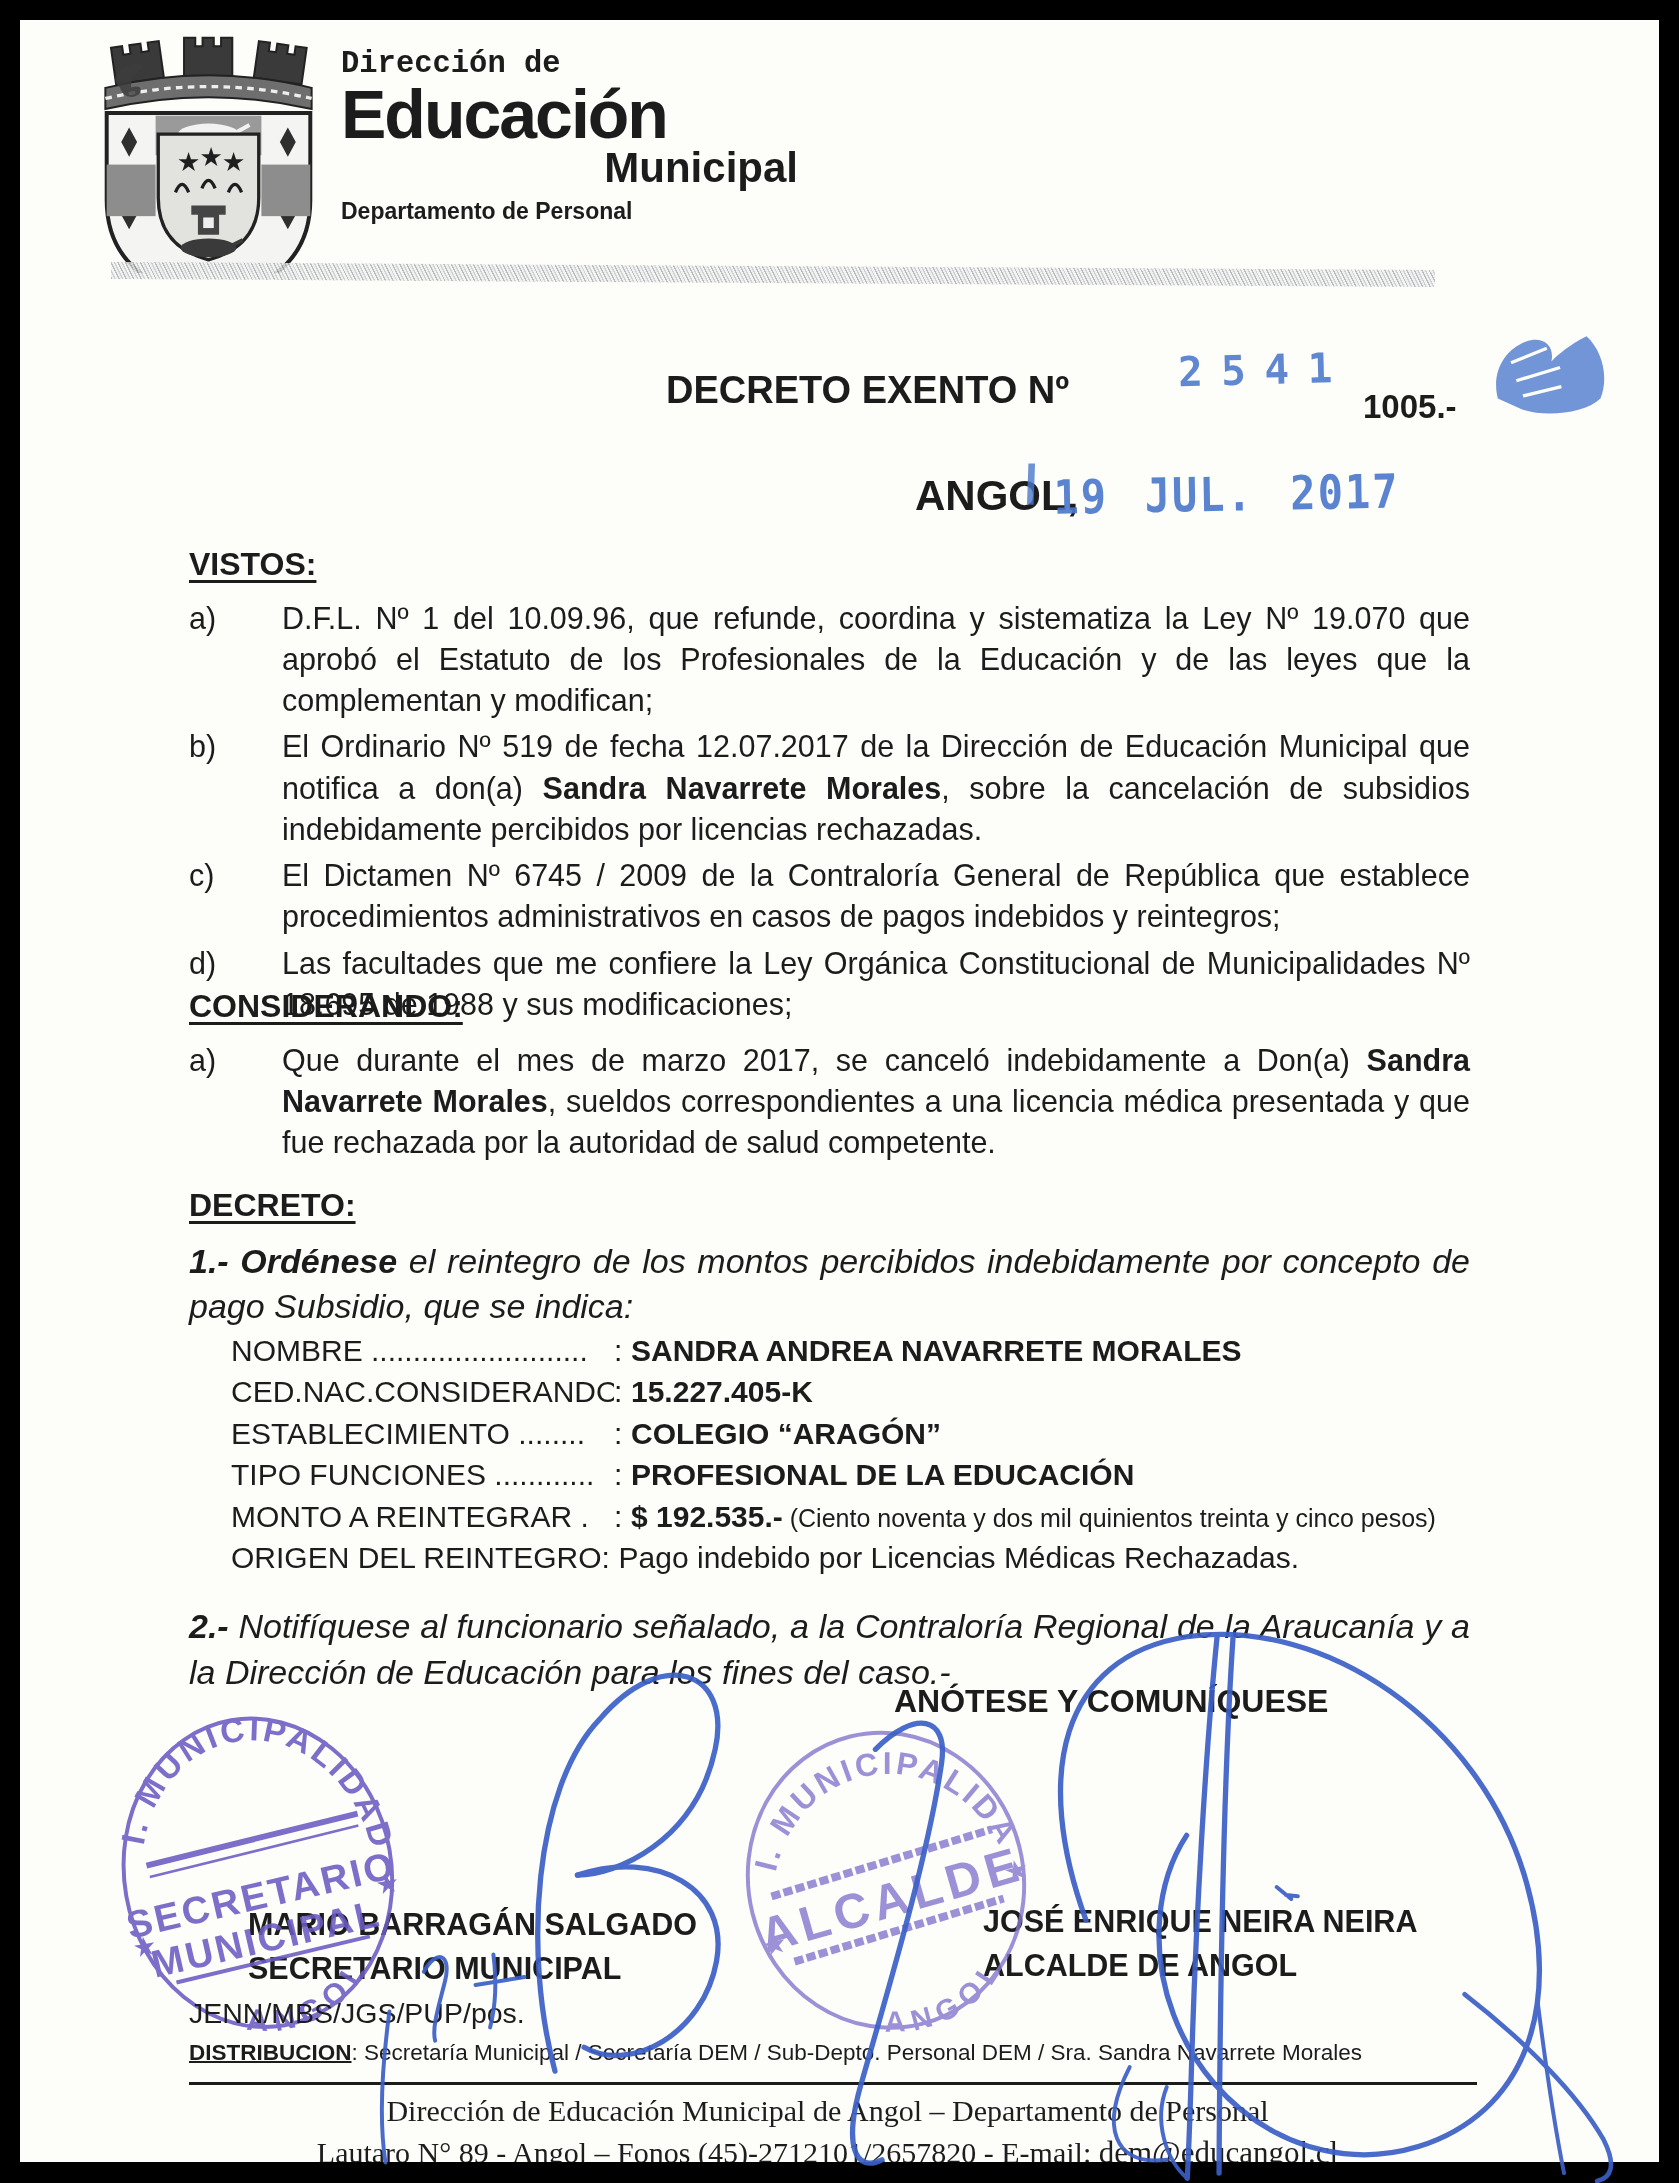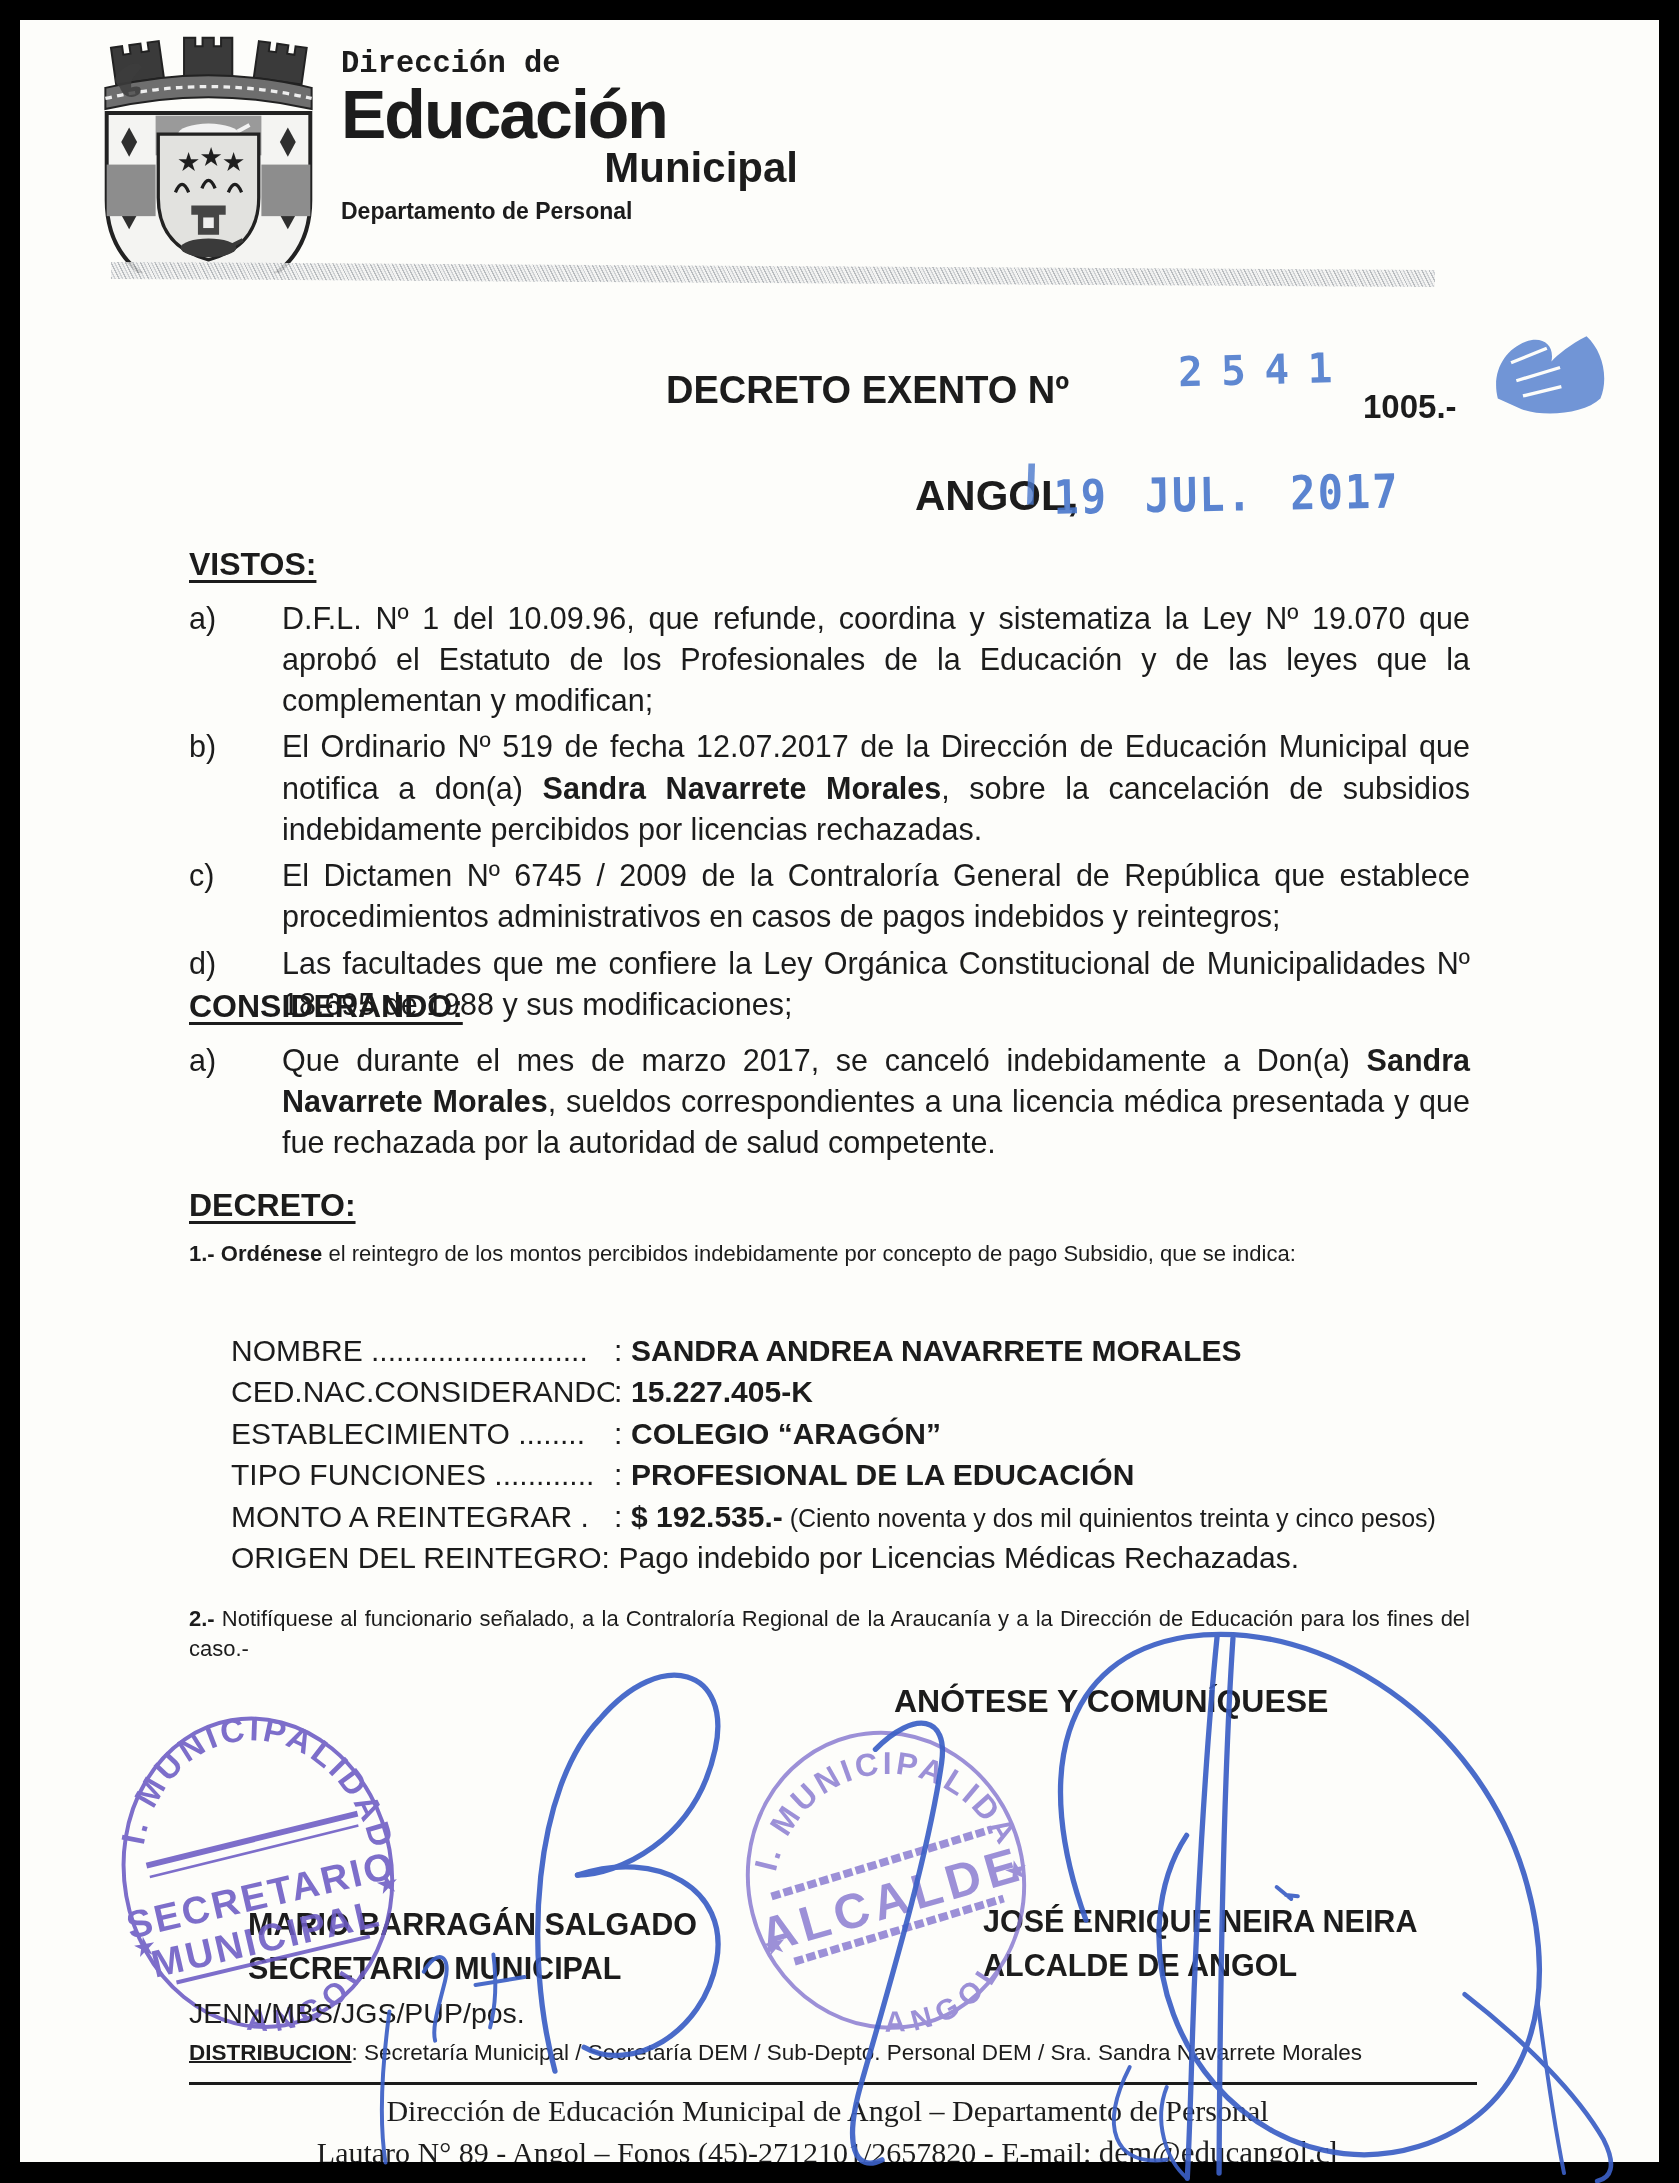--- a/index.html
+++ b/index.html
@@ -33,21 +33,21 @@
   .stamp-date{
     font-family:"DejaVu Sans Mono",monospace;font-size:42px;font-weight:bold;
     letter-spacing:2px;word-spacing:9.3px;color:#4a78cc;opacity:.9;
     transform:rotate(-1deg) scaleY(1.12);transform-origin:left top;
   }
   
   .sec-h{font-size:32px;font-weight:bold;text-decoration:underline;text-decoration-thickness:2.6px;text-underline-offset:5.3px;margin-bottom:14.6px;}
   .item{display:flex;margin-bottom:5.3px;}
   .item .lt{flex:0 0 93px;font-size:30.5px;line-height:1.35;}
   .item .tx{flex:1;font-size:30.5px;line-height:1.35;text-align:justify;}
-  .para{font-size:22px;line-height:1.35;text-align:justify;}
+  .para{font-size:34px;line-height:1.35;text-align:justify;font-style:italic;}
   
   .frow{font-size:30px;line-height:1.38;white-space:nowrap;}
   .fl{display:inline-block;width:383px;overflow:hidden;vertical-align:bottom;white-space:nowrap;}
   .fc{display:inline-block;width:17px;}
   .fv{font-weight:bold;}
   .fnote{font-size:25px;font-weight:normal;}
   
   .anotese{font-size:32px;font-weight:bold;}
   .sigblock{}
   .signame{font-size:30.5px;font-weight:bold;line-height:1.45;}

